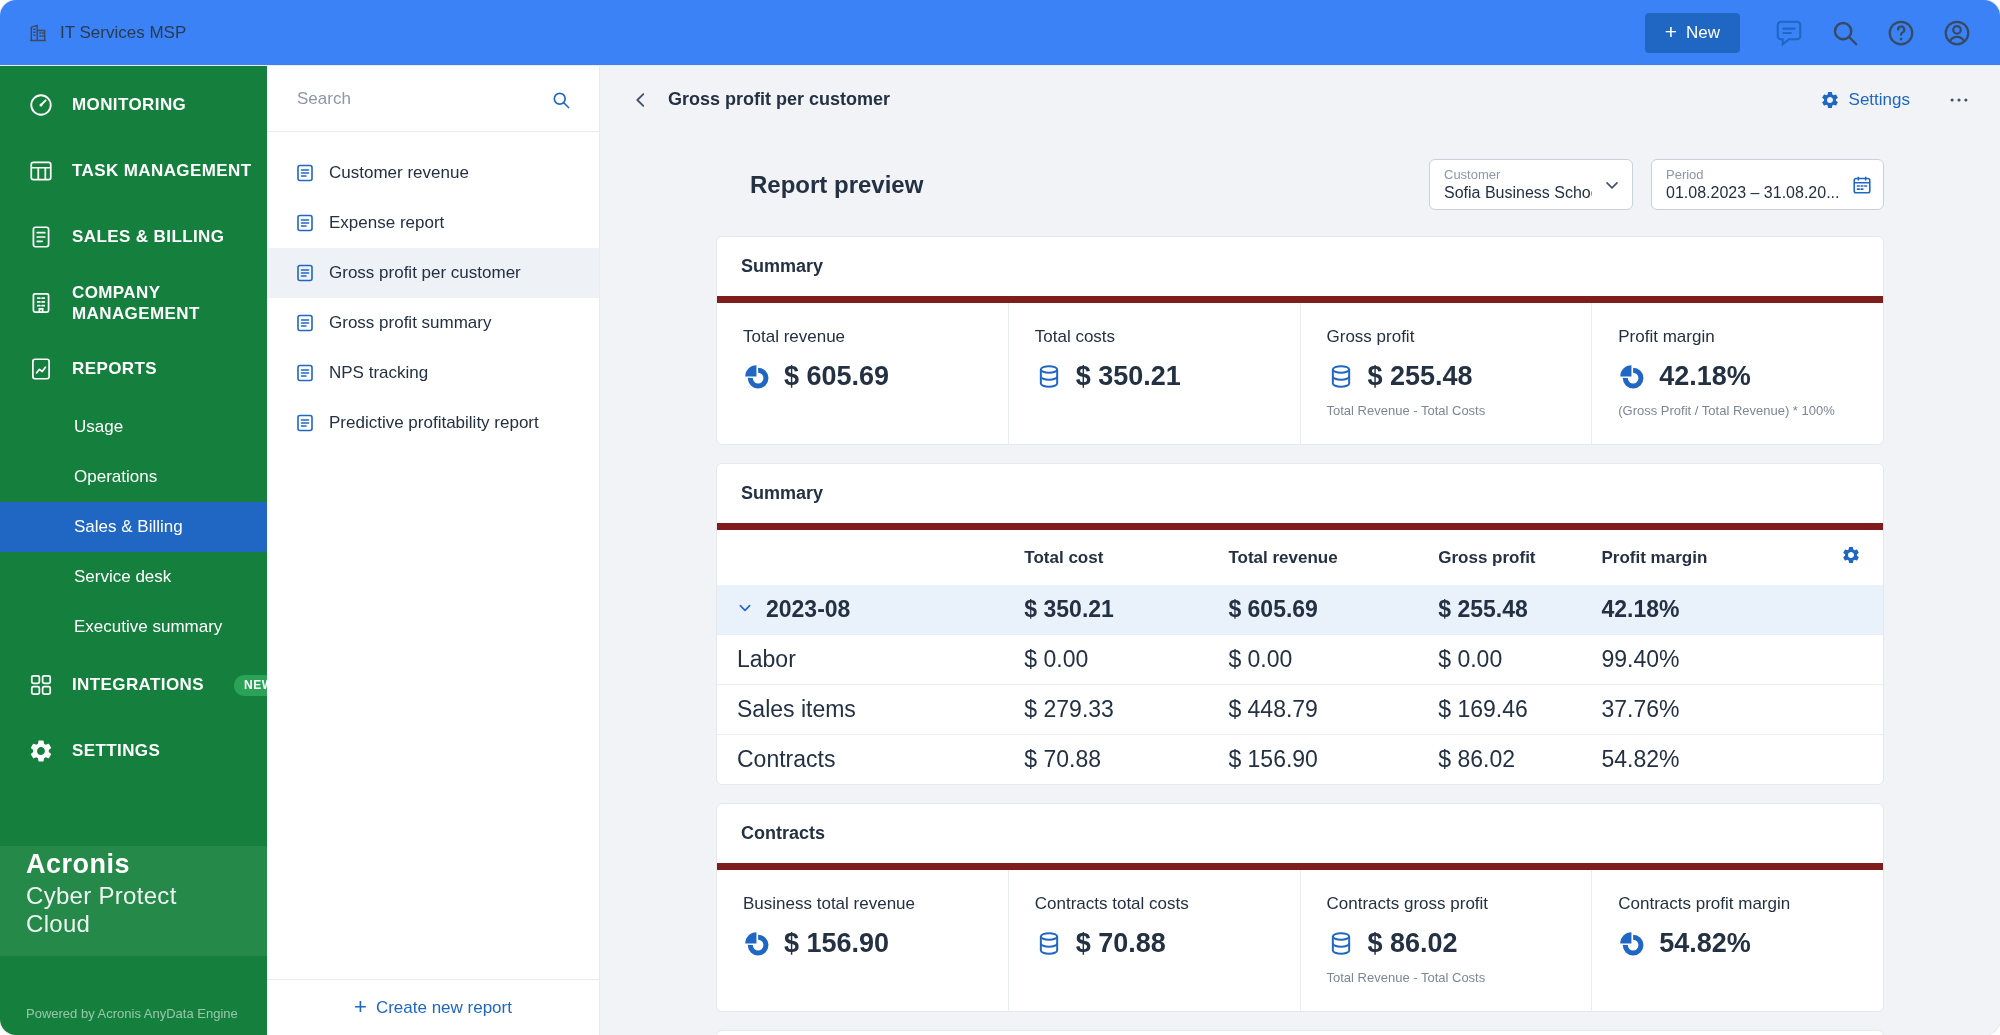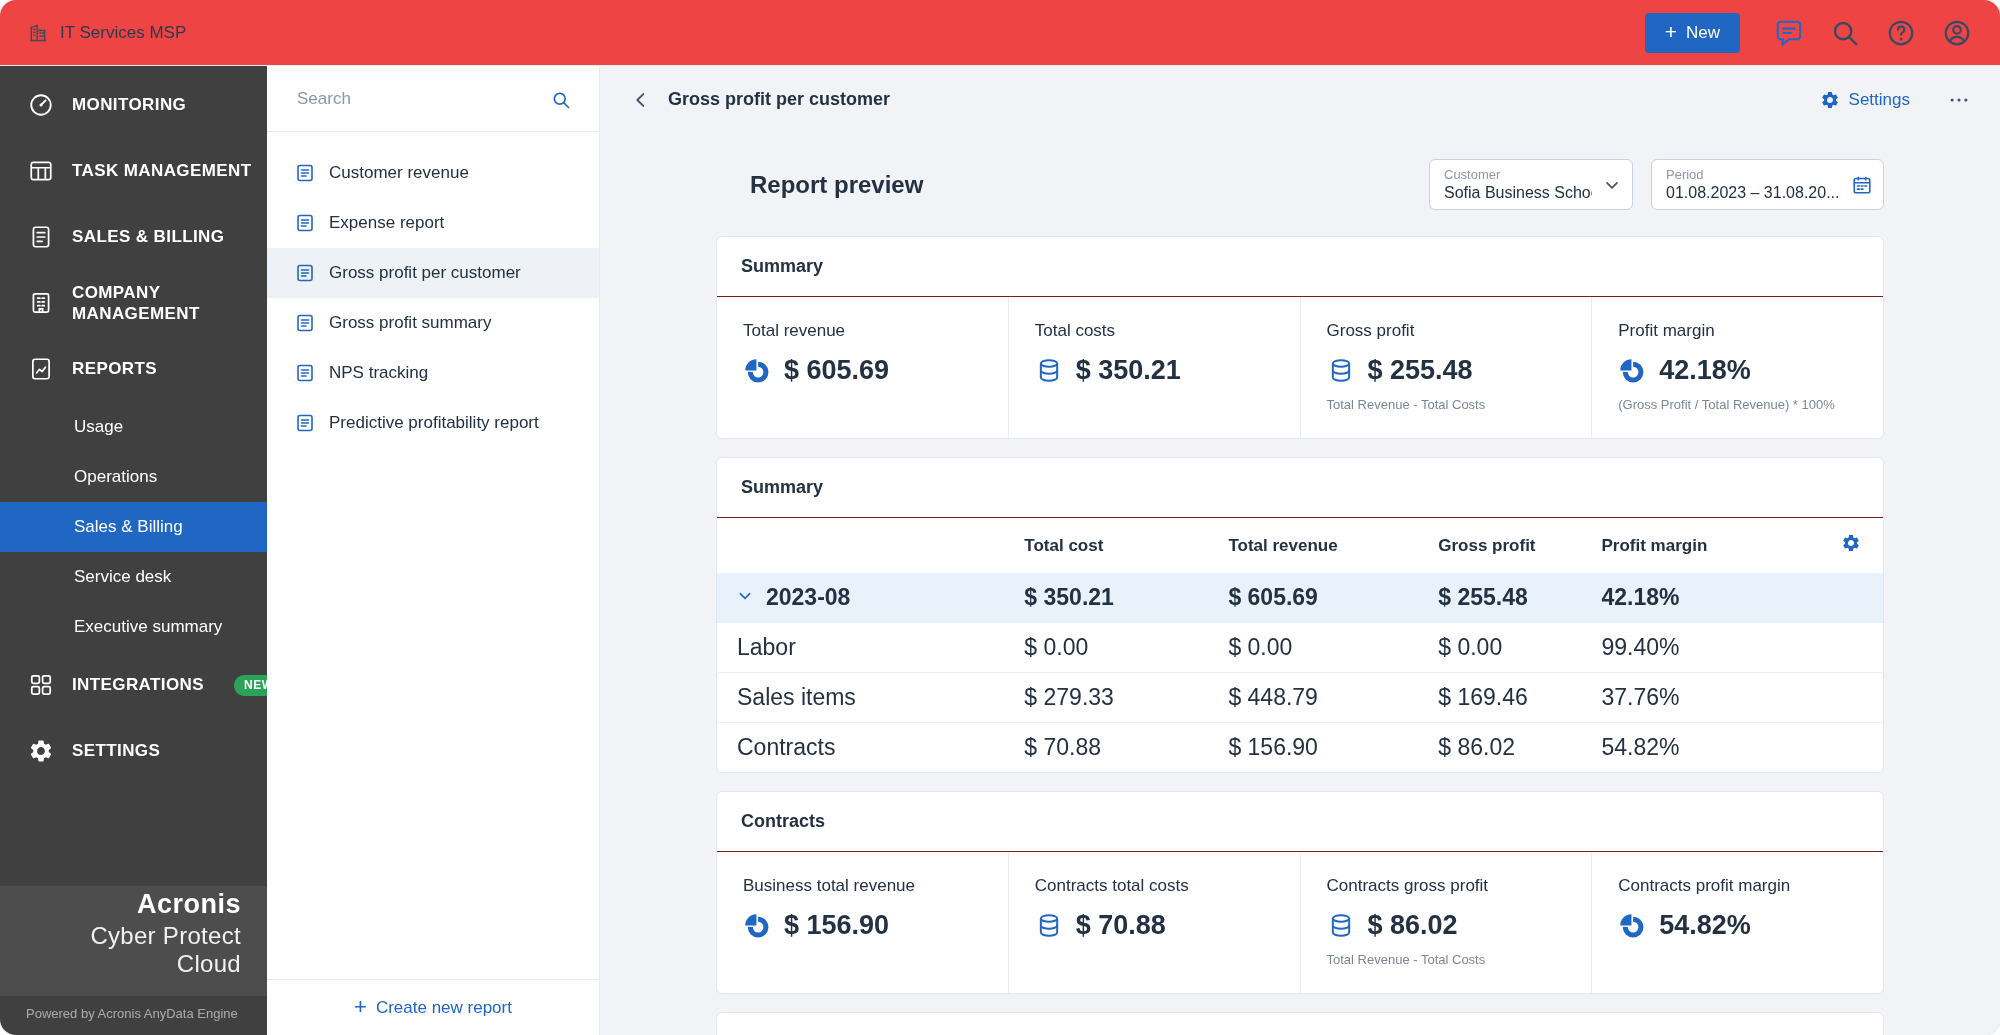--- a/index.html
+++ b/index.html
@@ -12,59 +12,59 @@
   .page {
     width:2000px; height:1035px;
     border-radius:16px; overflow:hidden;
     display:flex; flex-direction:column;
     background:#f1f3f6;
     box-shadow:0 0 0 1px #e7eaee;
   }
 
   
   .topbar {
-    flex:0 0 66px; background:#ef4444; border-bottom:1px solid #e8ebef;
+    flex:0 0 66px; background:#3b82f6; border-bottom:1px solid #e8ebef;
     display:flex; align-items:center; padding:0 28px;
   }
   .topbar-left { display:flex; align-items:center; gap:12px; font-size:17px; color:#2b3a50; }
   .topbar-right { margin-left:auto; display:flex; align-items:center; gap:26px; }
   .new-button {
     background:#2067c4; color:#fff; border:none; border-radius:4px;
     height:40px; padding:0 20px; font-size:17px; font-family:inherit;
     display:flex; align-items:center; gap:9px; cursor:pointer; margin-right:8px;
   }
   .new-button .plus { font-size:21px; line-height:1; margin-top:-2px; }
   .top-icon { width:30px; height:30px; display:inline-flex; cursor:pointer; }
 
   
   .body-row { flex:1; display:flex; min-height:0; }
 
   
   .sidebar {
-    flex:0 0 267px; width:267px; background:#404040; color:#fff;
-    display:flex; flex-direction:column;
+    flex:0 0 267px; width:267px; background:#15803d; color:#fff;
+    display:flex; flex-direction:column;gap:40px;
   }
   .nav { padding-top:6px; }
   .nav-item {
     display:flex; align-items:center; gap:18px;
     min-height:66px; padding:10px 12px 10px 28px;
     font-size:17px; font-weight:bold; letter-spacing:.4px; line-height:1.25;
     cursor:pointer;
   }
   .nav-icon { width:26px; height:26px; flex:0 0 26px; }
   .nav-sub {
     height:50px; display:flex; align-items:center;
     padding-left:74px; font-size:17px; font-weight:normal; cursor:pointer;
   }
   .nav-sub.selected { background:#2067c4; }
   .badge-new {
     background:#2aa357; color:#fff; font-size:12px; font-weight:bold;
     padding:3px 10px; border-radius:10px; margin-left:12px; letter-spacing:.5px;
   }
-  .brand { margin-top:auto; background:rgba(255,255,255,.07); padding:3px 26px 18px;text-align:right; }
+  .brand { margin-top:auto; background:rgba(255,255,255,.07); padding:3px 26px 18px; }
   .brand-line1 { font-size:27px; font-weight:bold; letter-spacing:.5px; }
   .brand-line2 { font-size:24px; font-weight:normal; opacity:.92; margin-top:2px; letter-spacing:.3px; }
   .powered { padding:10px 26px 14px; font-size:13px; color:rgba(255,255,255,.55); }
 
   
   .report-list {
     flex:0 0 333px; width:333px; background:#fff; border-right:1px solid #e8ebef;
     display:flex; flex-direction:column;
   }
   .search-row {
@@ -118,21 +118,21 @@
   .filter-label { font-size:13px; color:#8d97a5; }
   .filter-value { font-size:16px; color:#243143; white-space:nowrap; overflow:hidden; margin-top:2px; }
   .filter-right-icon { position:absolute; right:10px; top:50%; transform:translateY(-50%); display:inline-flex; }
 
   
   .card {
     background:#fff; border:1px solid #e4e7ec; border-radius:6px;
     margin-bottom:18px; overflow:hidden;
   }
   .card-title {
-    padding:19px 24px; font-size:18px; font-weight:bold; border-bottom:1px solid #7f1d1d;
+    padding:19px 24px; font-size:18px; font-weight:bold; border-bottom:7px solid #7f1d1d;
   }
   .metrics { display:flex; }
   .metric { flex:1; padding:24px 26px 26px; border-right:1px solid #e9ecf0; }
   .metric:last-child { border-right:none; }
   .metric-label { font-size:17px; }
   .metric-value-row { display:flex; align-items:center; gap:13px; margin-top:14px; }
   .metric-icon { width:28px; height:28px; flex:0 0 28px; }
   .metric-value { font-size:27px; font-weight:bold; }
   .metric-subtitle { font-size:13px; color:#7c8795; margin-top:11px; }
   .metric-subtitle:empty { display:none; }

